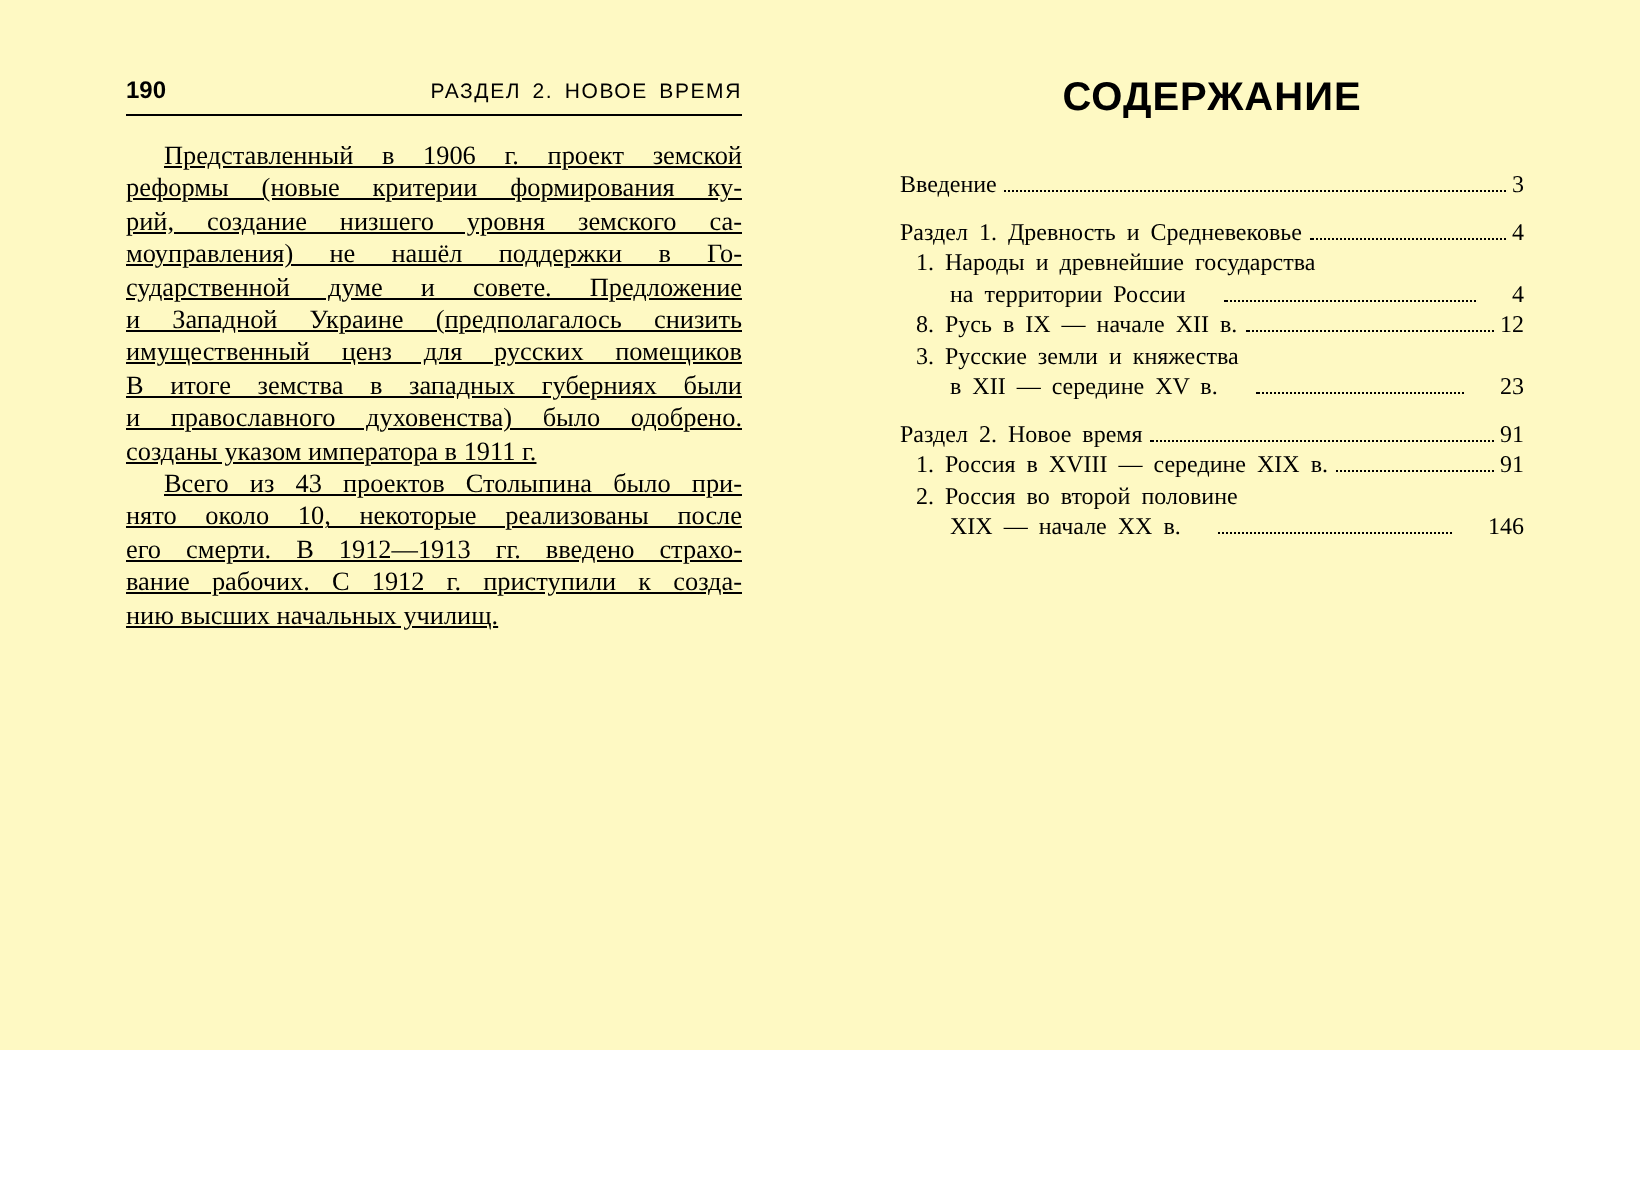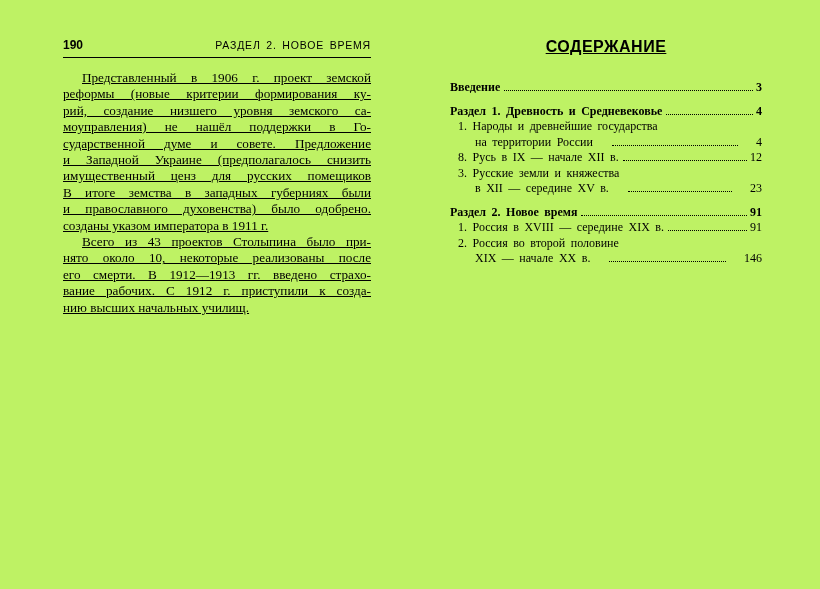--- a/index.html
+++ b/index.html
@@ -3,22 +3,22 @@
 <meta charset="utf-8">
 <style>
   html, body {
     margin: 0;
     padding: 0;
     background: #ffffff;
   }
   .spread {
     position: relative;
     width: 820px;
-    height: 589px;
-    background: #bef264;
+    height: 525px;
+    background: #fef9c3;
     color: #000;
     font-family: "Liberation Serif", serif;
     overflow: hidden;
   }
 
   
   .left-page {
     position: absolute;
     left: 63px;
     top: 38px;
@@ -59,31 +59,30 @@
   .right-page {
     position: absolute;
     left: 450px;
     top: 38px;
     width: 312px;
   }
   .toc-title {
     text-align: center;
     font-family: "Liberation Sans", sans-serif;
     font-weight: bold;
-    font-size: 16px;
+    font-size: 20px;
     letter-spacing: 0.5px;
     margin-bottom: 24px;
-    text-decoration: underline;
   }
   .toc-entries {
     font-size: 12px;
     line-height: 15.5px;
   }
   .toc-entry.section {
-    font-weight: bold;
+    font-weight: normal;
   }
   .toc-entry.gap { margin-top: 8px; }
   .toc-entry.item { margin-left: 8px; }
   .entry-line {
     word-spacing: 2.5px;
   }
   .entry-row {
     display: flex;
     align-items: baseline;
     word-spacing: 2.5px;

